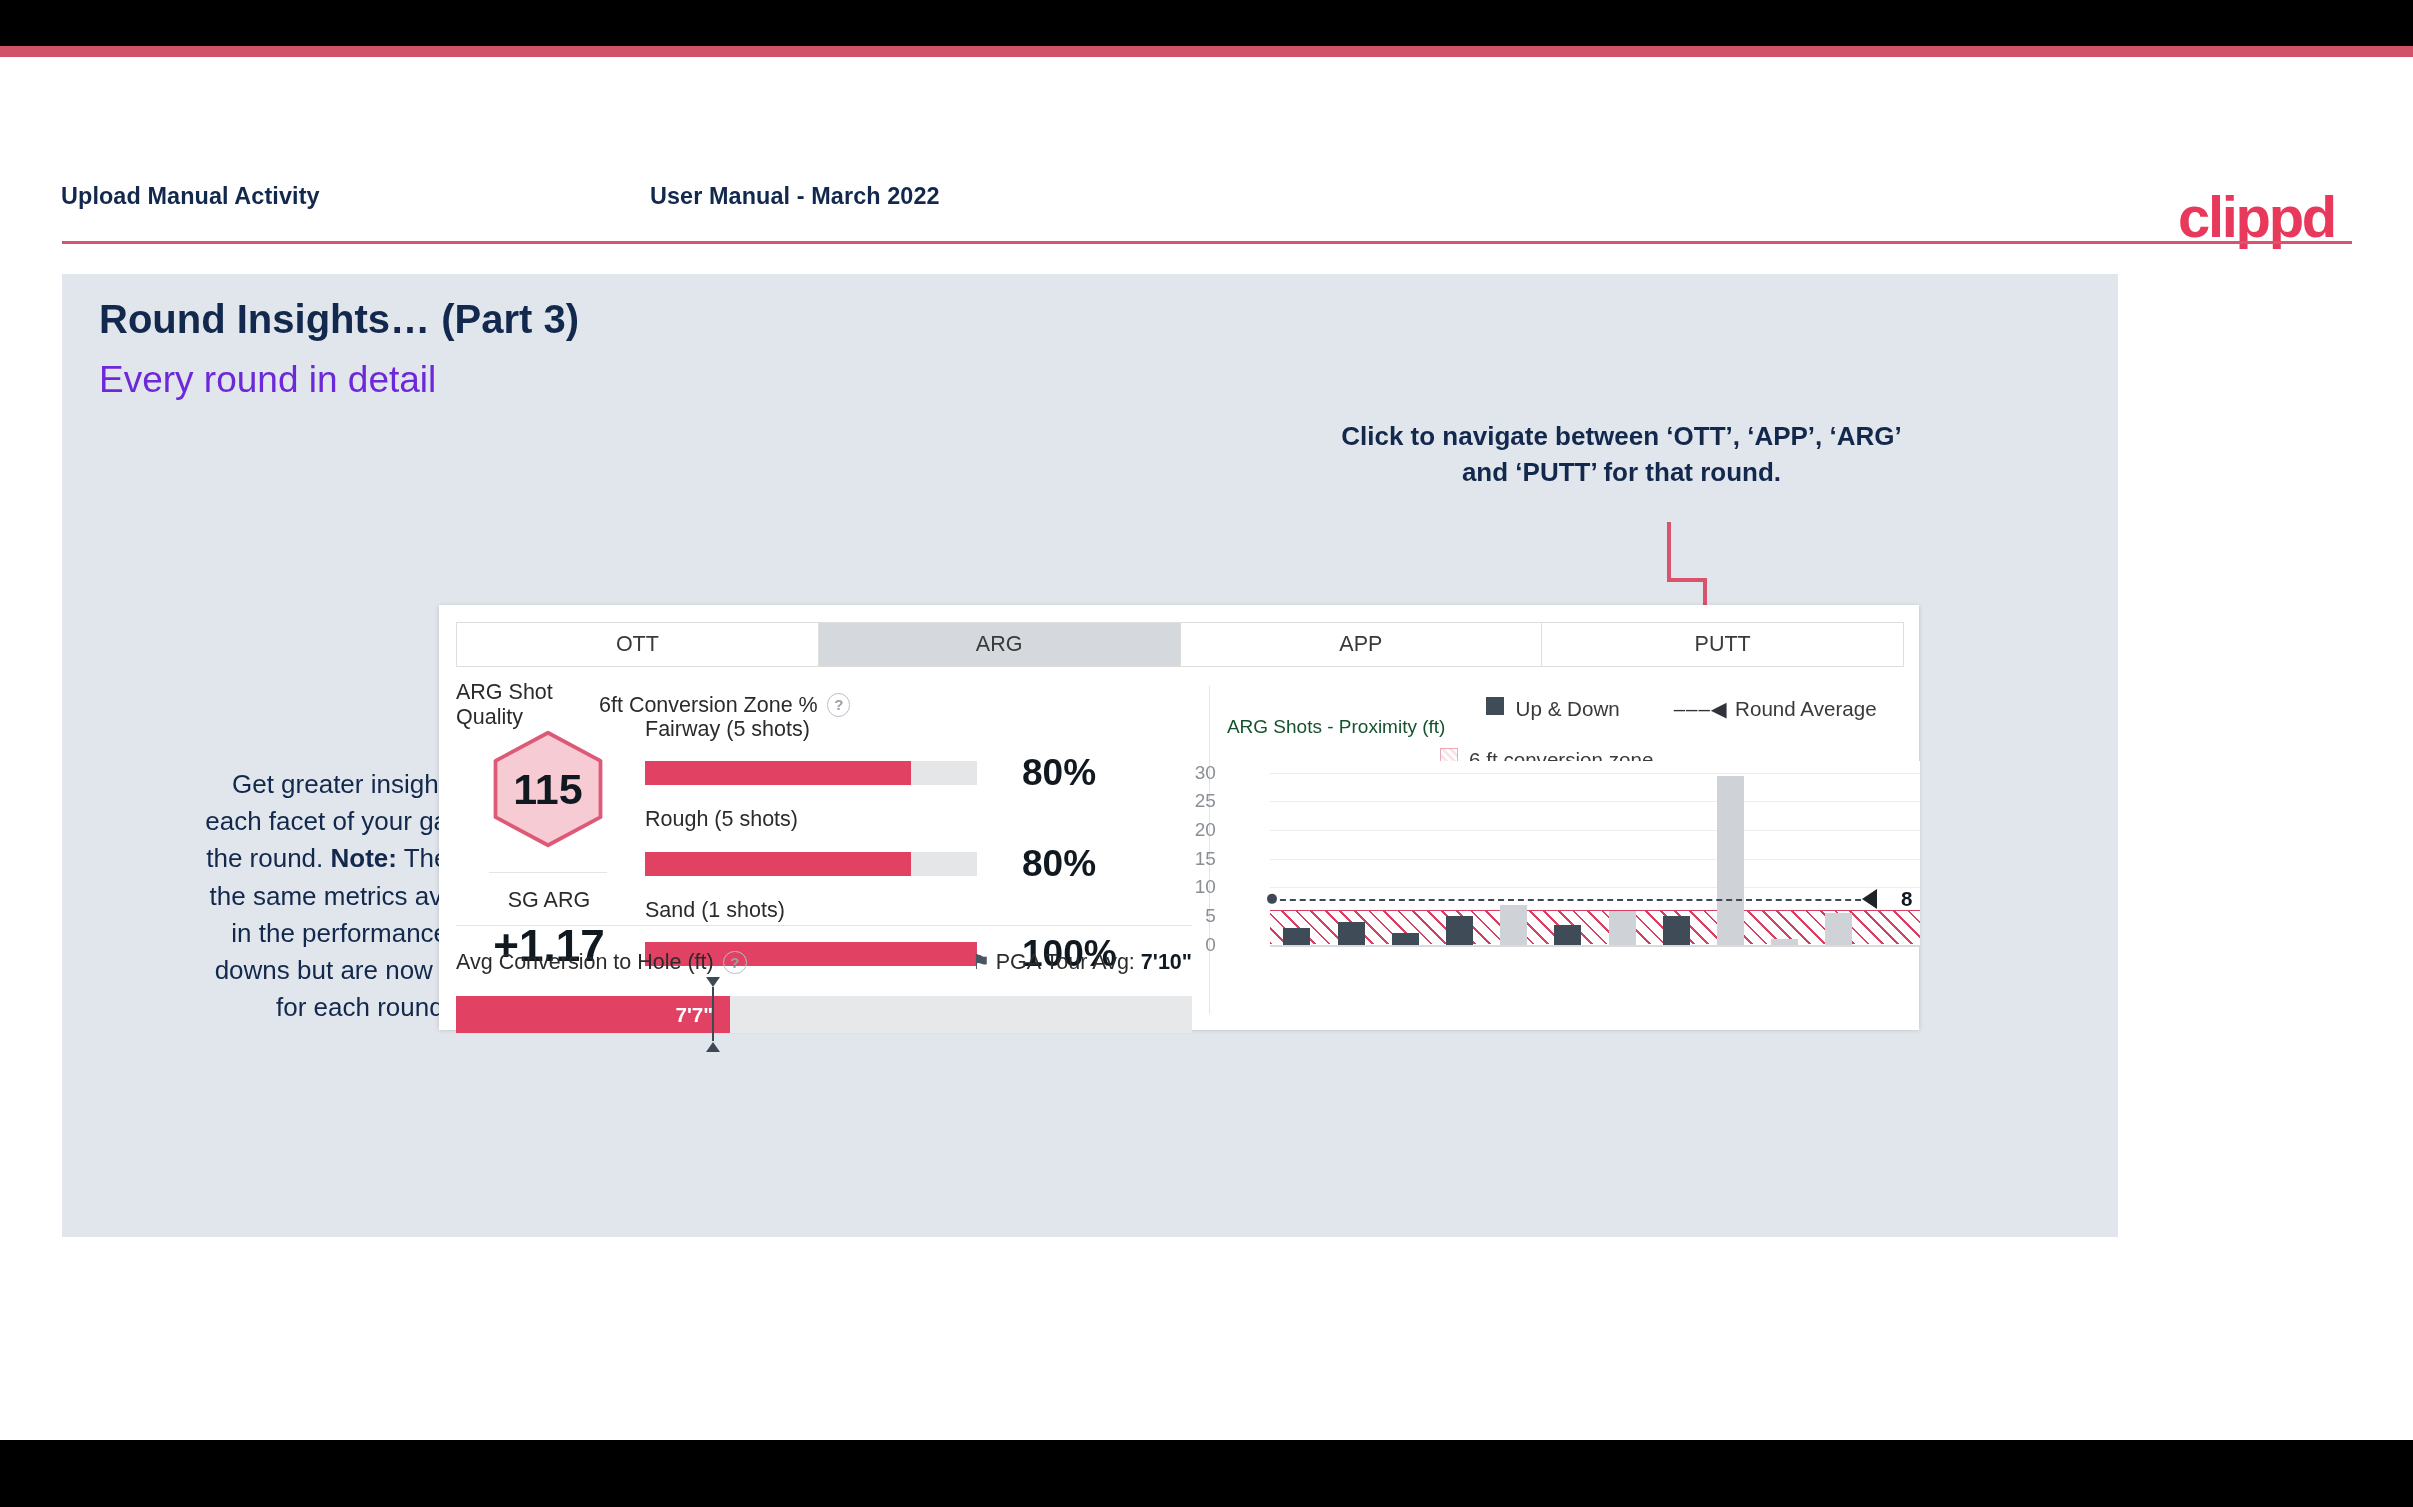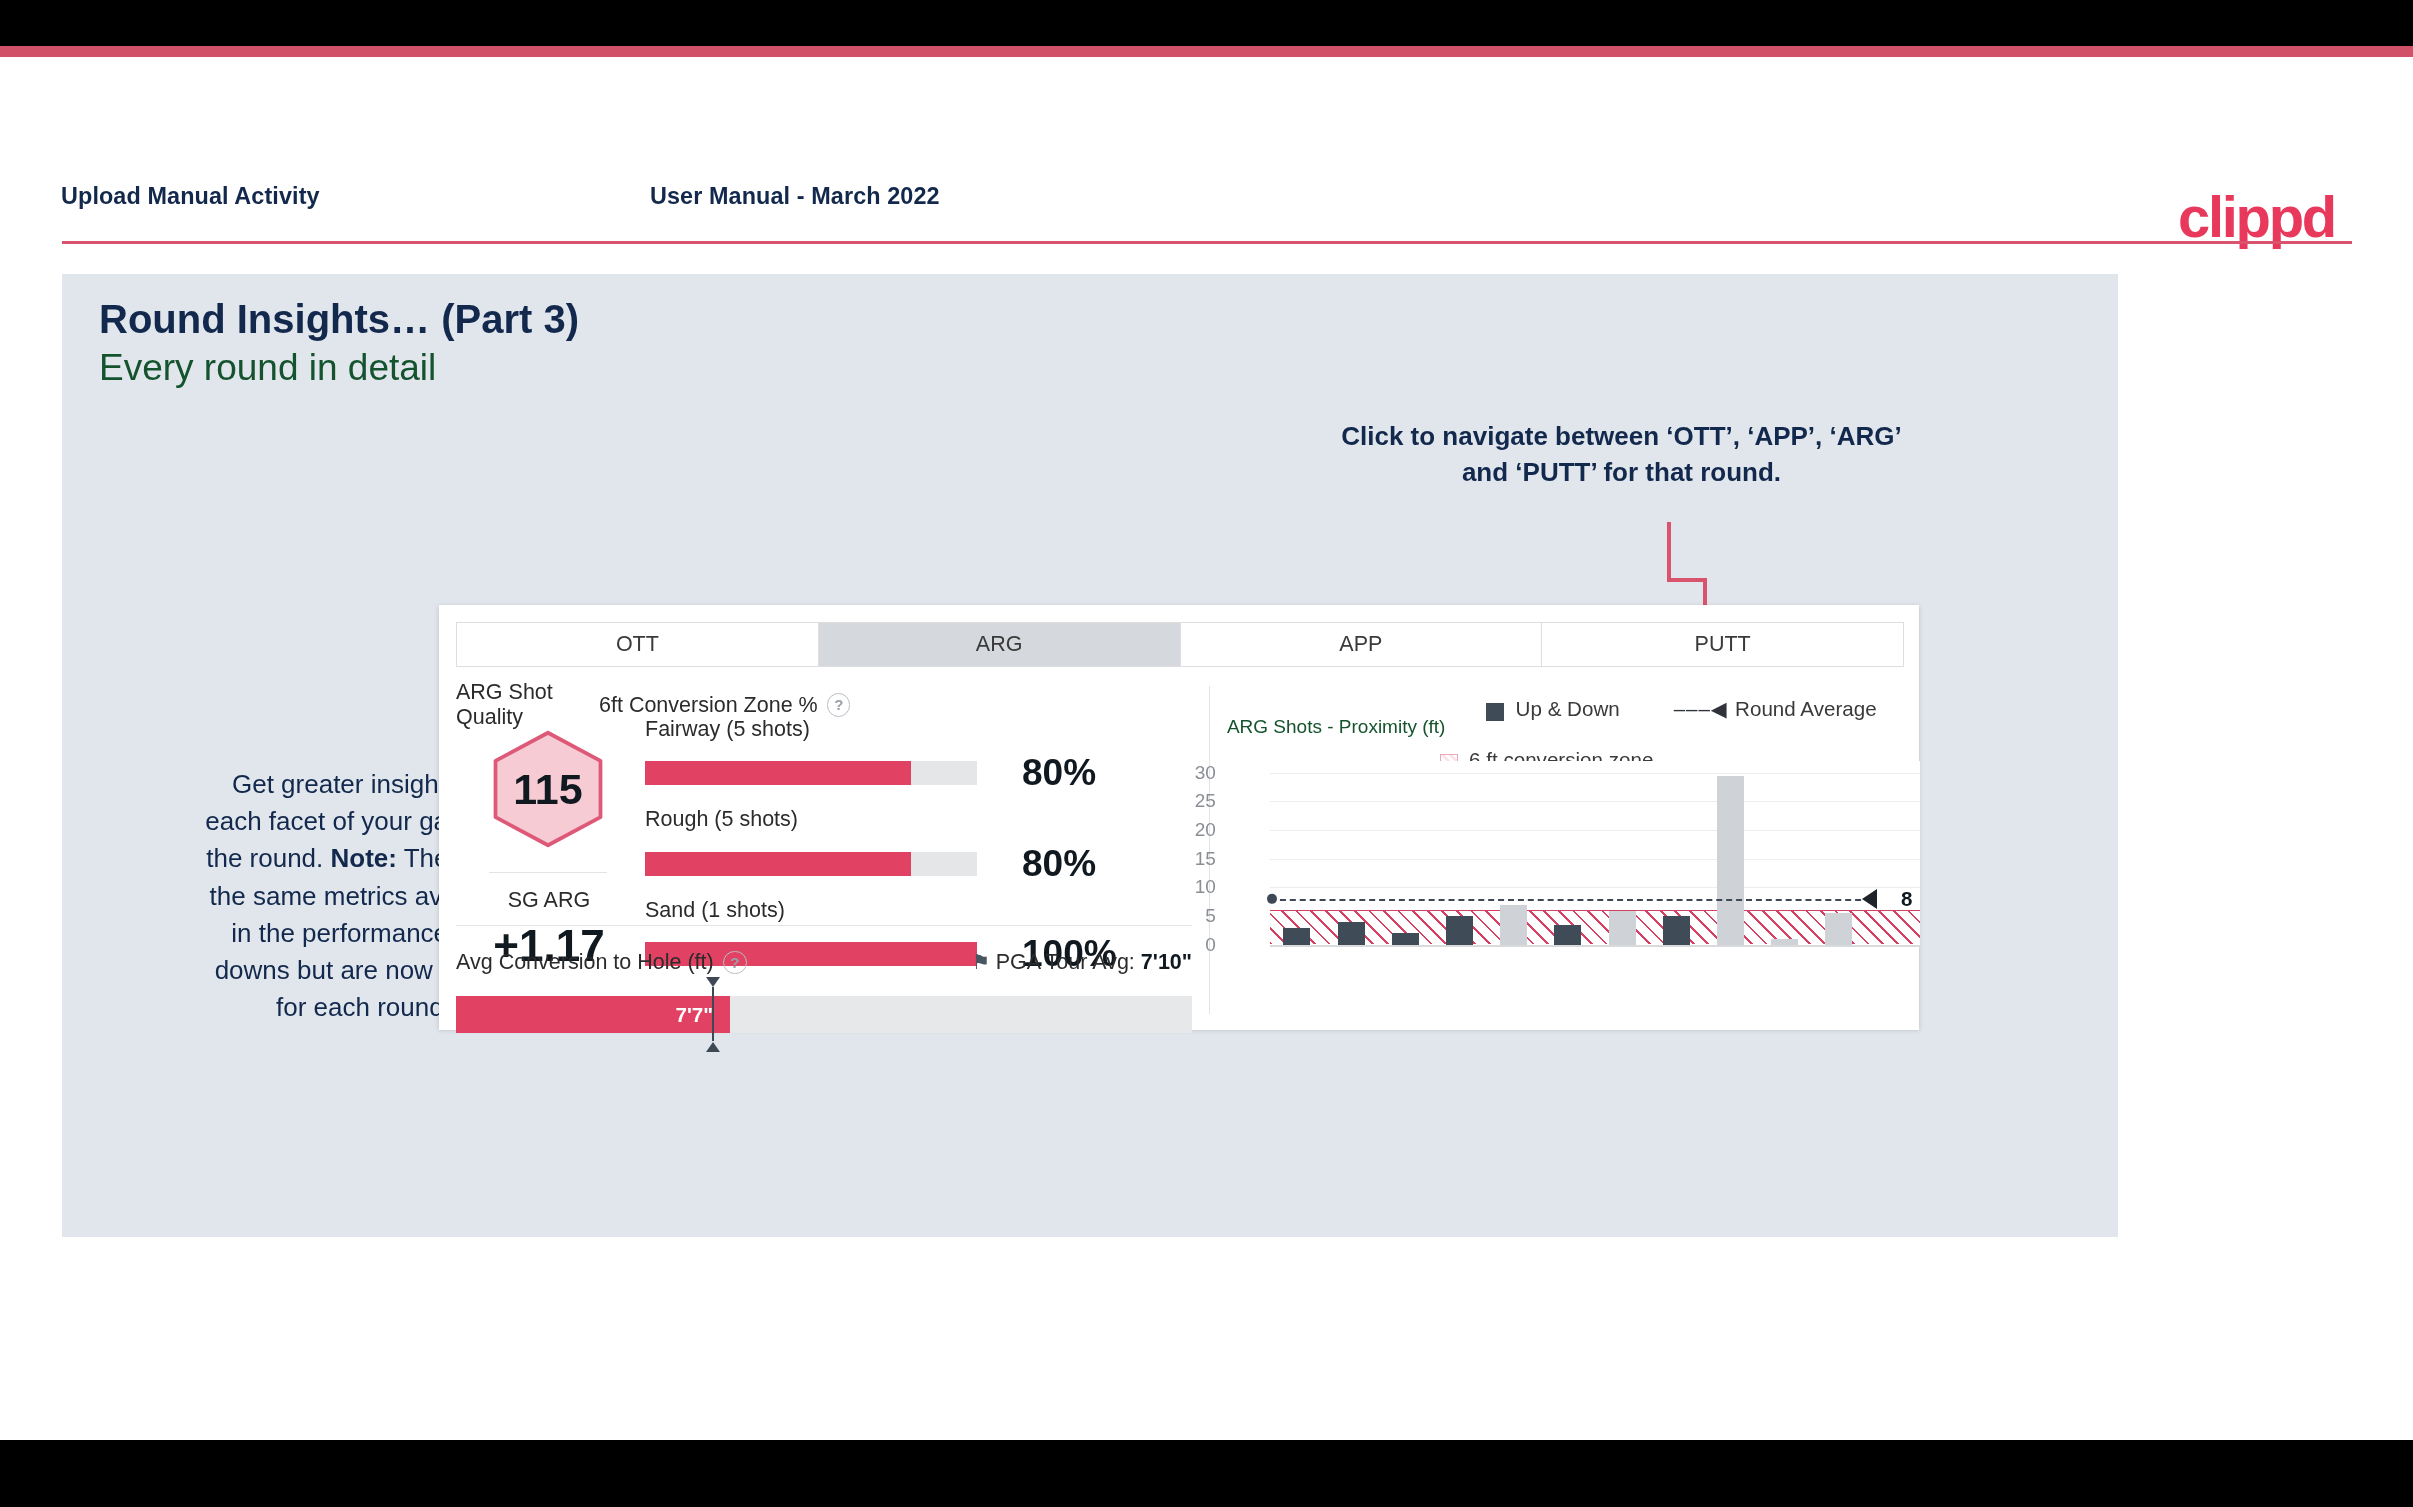--- a/index.html
+++ b/index.html
@@ -42,22 +42,22 @@
   .panel {
     position:absolute; left:62px; top:217px; width:2056px; height:963px;
     background:#E1E6EC;
   }
 
   .title-main {
     position:absolute; left:37px; top:23.4px;
     font-size:40px; font-weight:700; color:#12284C;
   }
   .title-sub {
-    position:absolute; left:37px; top:73px;
-    font-size:37px; font-weight:400; color:#14532d;text-align:right;
+    position:absolute; left:37px; top:85px;
+    font-size:37px; font-weight:400; color:#6d28d9;text-align:right;
   }
 
   .callout {
     position:absolute; left:1260px; top:145px; width:599px;
     text-align:center; font-size:26px; line-height:1.38;
     color:#12284C; font-weight:600;
   }
 
   
   .arrow-v1 { position:absolute; left:1605px; top:248px; width:3.7px; height:59px; background:#D9536C; }
@@ -156,21 +156,21 @@
     position:absolute; left:267px; top:362px; width:0; height:0;
     border-left:7.5px solid transparent; border-right:7.5px solid transparent;
     border-bottom:10.3px solid #3E4955;
   }
 
   
   .r-hdr { position:absolute; left:17px; top:0; width:665px; }
   .r-hdr .line1 { display:flex; align-items:center; }
   .r-title { font-size:19px; color:#14532d;margin-top:36px; }
   .lg-sq { width:18px; height:18px; background:#3F4B56; display:inline-block; margin-right:11.2px; }
-  .lg-item { display:flex; align-items:flex-end; font-size:20.6px; color:#3A3A3A; }
+  .lg-item { display:flex; align-items:flex-start; font-size:20.6px; color:#3A3A3A; }
   .lg-dash { font-size:20.6px; color:#30343A; letter-spacing:0.9px; margin-right:7.5px; }
   .lg-hatch {
     width:18px; height:18px; display:inline-block; margin-right:11.2px;
     border:0.9px solid #E9A8B6;
     background:repeating-linear-gradient(45deg,#FBE4E9 0 2.8px,#fff 2.8px 5.6px);
   }
 
   .chart { position:absolute; left:17px; top:81px; width:693px; height:206px; }
   .chart-plot {
     position:absolute; left:43px; top:0; right:0; bottom:22.5px;

